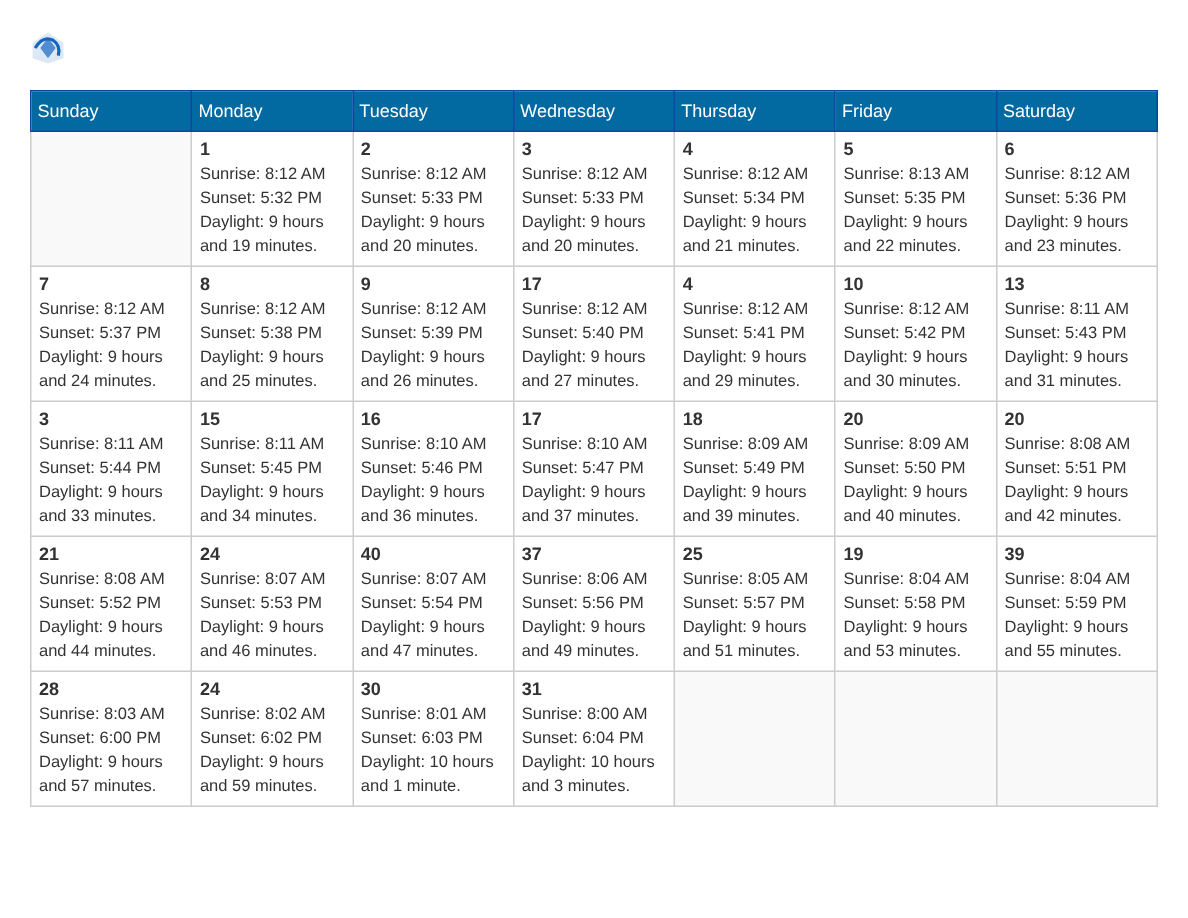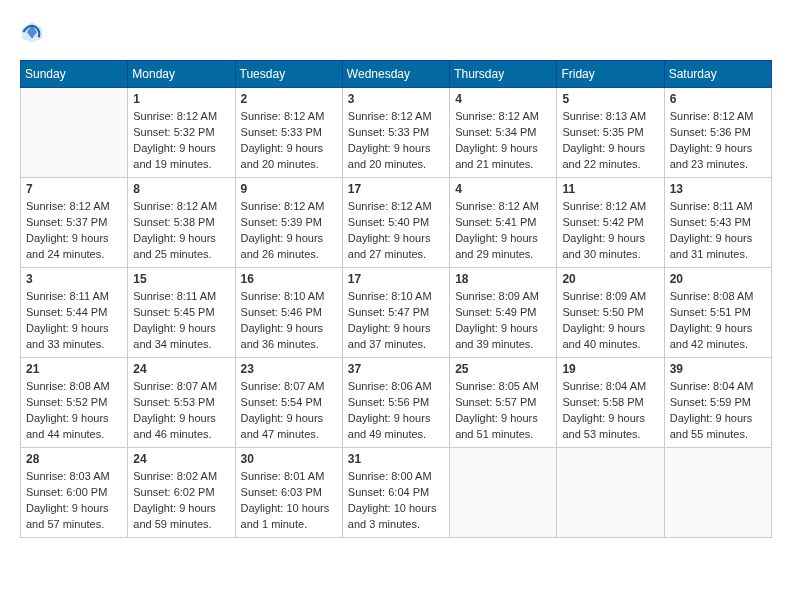--- a/index.html
+++ b/index.html
@@ -156,21 +156,21 @@
         </td>
         <td>
           <div class="day-number">17</div>
           <div class="day-info">Sunrise: 8:12 AM<br>Sunset: 5:40 PM<br>Daylight: 9 hours<br>and 27 minutes.</div>
         </td>
         <td>
           <div class="day-number">4</div>
           <div class="day-info">Sunrise: 8:12 AM<br>Sunset: 5:41 PM<br>Daylight: 9 hours<br>and 29 minutes.</div>
         </td>
         <td>
-          <div class="day-number">11</div>
+          <div class="day-number">10</div>
           <div class="day-info">Sunrise: 8:12 AM<br>Sunset: 5:42 PM<br>Daylight: 9 hours<br>and 30 minutes.</div>
         </td>
         <td>
           <div class="day-number">13</div>
           <div class="day-info">Sunrise: 8:11 AM<br>Sunset: 5:43 PM<br>Daylight: 9 hours<br>and 31 minutes.</div>
         </td>
       </tr>
       <tr>
         <td>
           <div class="day-number">3</div>
@@ -204,21 +204,21 @@
       <tr>
         <td>
           <div class="day-number">21</div>
           <div class="day-info">Sunrise: 8:08 AM<br>Sunset: 5:52 PM<br>Daylight: 9 hours<br>and 44 minutes.</div>
         </td>
         <td>
           <div class="day-number">24</div>
           <div class="day-info">Sunrise: 8:07 AM<br>Sunset: 5:53 PM<br>Daylight: 9 hours<br>and 46 minutes.</div>
         </td>
         <td>
-          <div class="day-number">23</div>
+          <div class="day-number">40</div>
           <div class="day-info">Sunrise: 8:07 AM<br>Sunset: 5:54 PM<br>Daylight: 9 hours<br>and 47 minutes.</div>
         </td>
         <td>
           <div class="day-number">37</div>
           <div class="day-info">Sunrise: 8:06 AM<br>Sunset: 5:56 PM<br>Daylight: 9 hours<br>and 49 minutes.</div>
         </td>
         <td>
           <div class="day-number">25</div>
           <div class="day-info">Sunrise: 8:05 AM<br>Sunset: 5:57 PM<br>Daylight: 9 hours<br>and 51 minutes.</div>
         </td>

